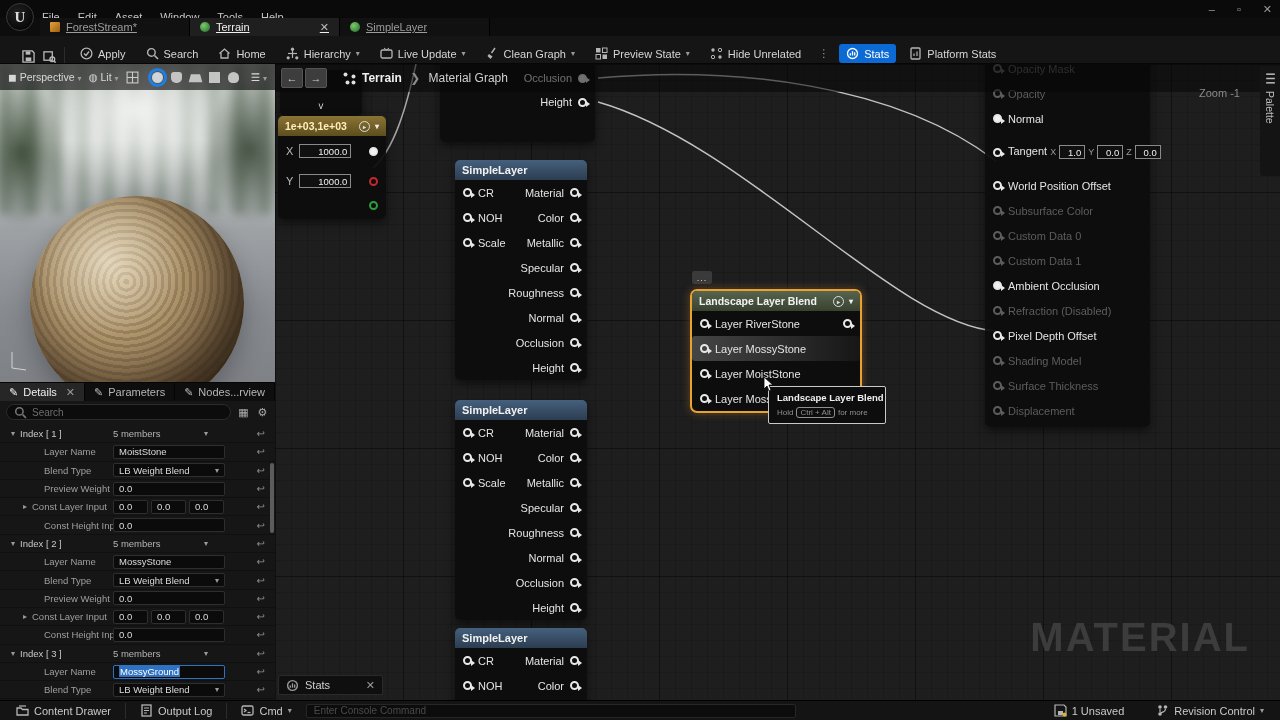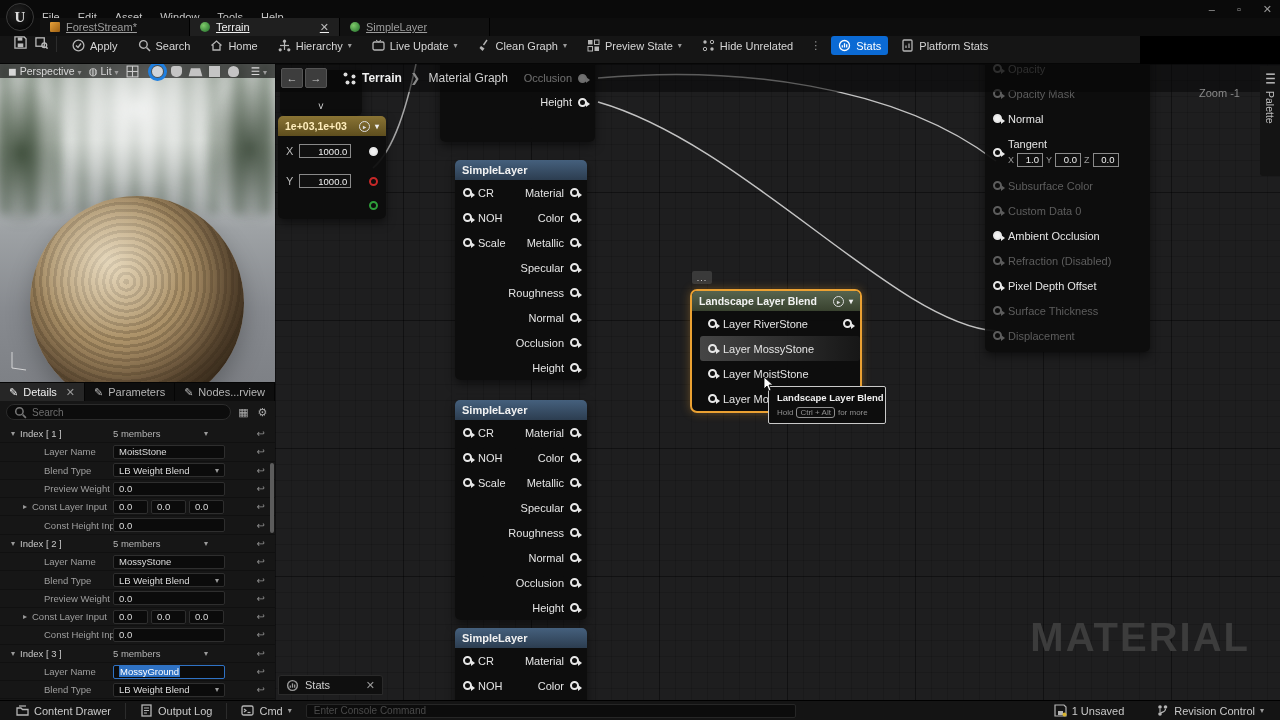--- a/index.html
+++ b/index.html
@@ -14,22 +14,22 @@
   #menus span { cursor:default; }
   #winctl { position:absolute; right:8px; top:0; height:18px; display:flex; gap:22px; align-items:center; color:#9a9a9a; font-size:11px; }
   #ue-logo { position:absolute; left:6px; top:3px; width:28px; height:28px; border-radius:50%;
     background:radial-gradient(circle at 40% 35%, #222 0%, #050505 80%); border:1px solid #3a3a3a; z-index:60;
     display:flex; align-items:center; justify-content:center; color:#ddd; font-weight:bold; font-size:15px; font-family:"Liberation Serif",serif;}
   #tabbar { left:0; top:18px; width:1280px; height:18px; background:#0d0d0d; display:flex; z-index:50; padding-left:40px; }
   .atab { display:flex; align-items:center; gap:6px; padding:0 10px; width:150px; color:#9c9c9c; background:#111; border-right:1px solid #000;text-decoration:underline; }
   .atab.active { background:#1f1f1f; color:#efefef; }
   .atab .close { margin-left:auto; color:#bbb; }
   .tabicon { width:10px; height:10px; border-radius:2px; display:inline-block; }
-  #toolbar { left:0; top:36px; width:1140px; height:28px; background:#151515; border-bottom:1px solid #060606;
-    display:flex; align-items:flex-start; gap:8px; padding:0 14px; z-index:50; color:#d6d6d6; }
+  #toolbar { left:0; top:36px; width:1280px; height:28px; background:#151515; border-bottom:1px solid #060606;
+    display:flex; align-items:flex-end; gap:8px; padding:0 22px; z-index:50; color:#d6d6d6; }
   .tbtn { display:flex; align-items:center; gap:5px; padding:3px 7px; border-radius:3px; white-space:nowrap; }
   .tbtn.blue { background:#0b6ad4; color:#fff; }
   .chev { font-size:8px; color:#9a9a9a; }
   .vsep { width:1px; height:16px; background:#2c2c2c; }
   .ico { display:inline-flex; width:13px; height:13px; align-items:center; justify-content:center; }
   .ico svg { width:13px; height:13px; }
 
   
   #viewport { left:0; top:64px; width:275px; height:318px; overflow:hidden;
     background:linear-gradient(#b7bdb8 0%, #dadddb 24%, #9ea2a5 52%, #878a8f 78%, #7e8186 100%); }
@@ -40,21 +40,21 @@
   #vp-treeL { position:absolute; left:-24px; top:14px; width:90px; height:150px;
     background:radial-gradient(ellipse, rgba(34,52,30,.85), rgba(34,52,30,0) 70%); filter:blur(4px); }
   #vp-treeR { position:absolute; right:-20px; top:10px; width:90px; height:150px;
     background:radial-gradient(ellipse, rgba(30,46,28,.8), rgba(30,46,28,0) 70%); filter:blur(4px); }
   #sphere { position:absolute; left:30px; top:132px; width:214px; height:214px; border-radius:50%;
     background:
       radial-gradient(circle at 36% 30%, rgba(255,248,230,.55), rgba(0,0,0,0) 38%),
       repeating-radial-gradient(circle at 45% 40%, rgba(70,55,35,.25) 0 3px, rgba(0,0,0,0) 3px 7px),
       radial-gradient(circle at 40% 35%, #c9b28b 0%, #ab9168 38%, #82694a 62%, #54422c 85%, #39291a 100%);
     box-shadow: inset -18px -22px 40px rgba(20,12,5,.55), 0 10px 24px rgba(0,0,0,.25); }
-  #vp-toolbar { position:absolute; left:0; top:0; width:275px; height:14px; background:rgba(8,8,8,.62);
+  #vp-toolbar { position:absolute; left:0; top:0; width:275px; height:26px; background:rgba(8,8,8,.62);
     display:flex; align-items:center; gap:7px; padding:0 8px; color:#d8d8d8; font-size:10.5px; }
   .shape { width:11px; height:11px; display:inline-block; }
   .shape.sel { outline:3px solid #1f7fe0; outline-offset:1px; border-radius:50%; }
   #gizmo { position:absolute; left:8px; bottom:10px; width:20px; height:22px; opacity:.8; }
 
   
   #details { left:0; top:382px; width:275px; height:318px; background:#161616; border-top:1px solid #050505; }
   #dtabs { display:flex; height:18px; background:#0e0e0e; color:#b5b5b5; }
   .dtab { display:flex; align-items:center; gap:5px; padding:0 9px; border-right:1px solid #050505; }
   .dtab.active { background:#262626; color:#f0f0f0; }
@@ -116,21 +116,21 @@
     border-radius:0 0 0 3px; display:flex; flex-direction:column; align-items:center; gap:6px; padding-top:6px; }
   #palette .vtext { writing-mode:vertical-rl; color:#bdbdbd; font-size:10.5px; }
   #watermark { position:absolute; right:30px; bottom:40px; font-size:40px; font-weight:bold; color:#3c3c3c;
     letter-spacing:2px; z-index:1; }
   #statstab { position:absolute; left:3px; bottom:5px; width:105px; height:20px; background:#0f0f0f;
     border:1px solid #2a2a2a; border-radius:3px 3px 0 0; display:flex; align-items:center; gap:6px;
     padding:0 7px; color:#cfcfcf; z-index:8; }
   #llb-wrap { position:absolute; left:415px; top:225px; z-index:5; }
   #llb { border:2px solid #eba132; border-radius:7px; box-shadow:0 0 10px rgba(235,161,50,.35); width:172px;
     background:rgba(13,13,13,.96); }
-  #llb .nrow { height:25px;margin-left:8px; }
+  #llb .nrow { height:25px; }
   #llb .nrow.hover { background:linear-gradient(90deg, rgba(200,200,200,.30), rgba(200,200,200,.05)); border-radius:3px; }
   #comment-dots { position:absolute; left:2px; top:-18px; width:20px; height:13px; background:#3a3a3a;
     border-radius:2px; color:#ddd; display:flex; align-items:center; justify-content:center; font-size:9px; letter-spacing:1px; }
   #tooltip { position:absolute; left:493px; top:322px; z-index:9; background:#0d0d0d; border:1px solid #c9c9c9;
     padding:5px 8px; border-radius:2px; width:118px; }
   #tooltip .t1 { color:#f0f0f0; font-weight:bold; font-size:9.5px; white-space:nowrap; }
   #tooltip .t2 { color:#8f8f8f; font-size:8px; margin-top:4px; display:flex; gap:3px; align-items:center; }
   #tooltip .key { border:1px solid #8f8f8f; border-radius:3px; padding:0 3px; }
   #cursor { position:absolute; left:488px; top:312px; z-index:10; }
   .swatch { width:13px; height:13px; border:1px solid #666; margin-left:4px;
@@ -763,63 +763,75 @@
         <span>Hold</span>
         <span class="key">Ctrl + Alt</span>
         <span>for more</span>
       </div>
   </div>
 
   <div class="gnode" style="left:710px;top:-12px;width:165px;border-radius:0 0 5px 5px;">
     <div id="result-rows" style="padding:4px 0;">
         <div class="nrow dim">
           <span class="pin "></span>
+          <span>Opacity Mask</span>
+        </div>
+        <div class="nrow dim">
+          <span class="pin "></span>
           <span>Opacity</span>
-        </div>
-        <div class="nrow dim">
-          <span class="pin "></span>
-          <span>Opacity Mask</span>
         </div>
         <div class="nrow">
           <span class="pin filled "></span>
           <span>Normal</span>
         </div>
         <div class="nrow" style="height: 42px;">
           <span class="pin "></span>
-          <div style="display: flex; flex-direction: column; gap: 3px;">
+          <div style="display: flex; gap: 3px;">
             <span>Tangent</span>
             <div style="display: flex; align-items: center; gap: 3px; font-size: 9px; color: rgb(154, 154, 154);">
               <span>X</span>
               <span class="mini-field">1.0</span>
               <span>Y</span>
               <span class="mini-field">0.0</span>
               <span>Z</span>
               <span class="mini-field">0.0</span>
             </div>
           </div>
         </div>
+        <div class="nrow">
+          <span class="pin "></span>
+          <span>World Position Offset</span>
+        </div>
         <div class="nrow dim">
           <span class="pin "></span>
           <span>Subsurface Color</span>
         </div>
         <div class="nrow dim">
           <span class="pin "></span>
           <span>Custom Data 0</span>
+        </div>
+        <div class="nrow dim">
+          <span class="pin "></span>
+          <span>Custom Data 1</span>
         </div>
         <div class="nrow">
           <span class="pin filled "></span>
           <span>Ambient Occlusion</span>
         </div>
         <div class="nrow dim">
           <span class="pin "></span>
           <span>Refraction (Disabled)</span>
         </div>
         <div class="nrow">
           <span class="pin "></span>
           <span>Pixel Depth Offset</span>
+        </div>
+        <div class="nrow dim">
+          <span class="pin "></span>
+          <span>Shading Model</span>
         </div>
         <div class="nrow dim">
           <span class="pin "></span>
           <span>Surface Thickness</span>
         </div>
         <div class="nrow dim">
           <span class="pin "></span>
           <span>Displacement</span>
         </div>
       </div>

